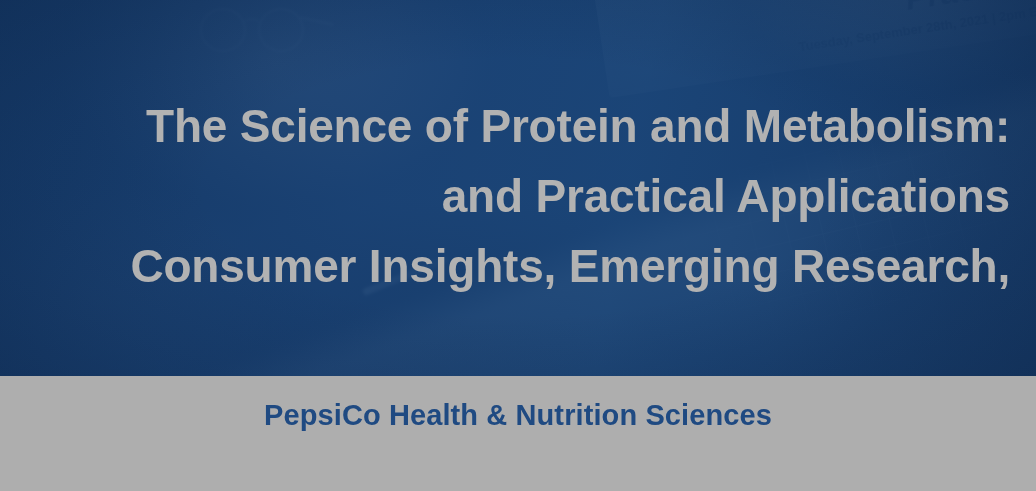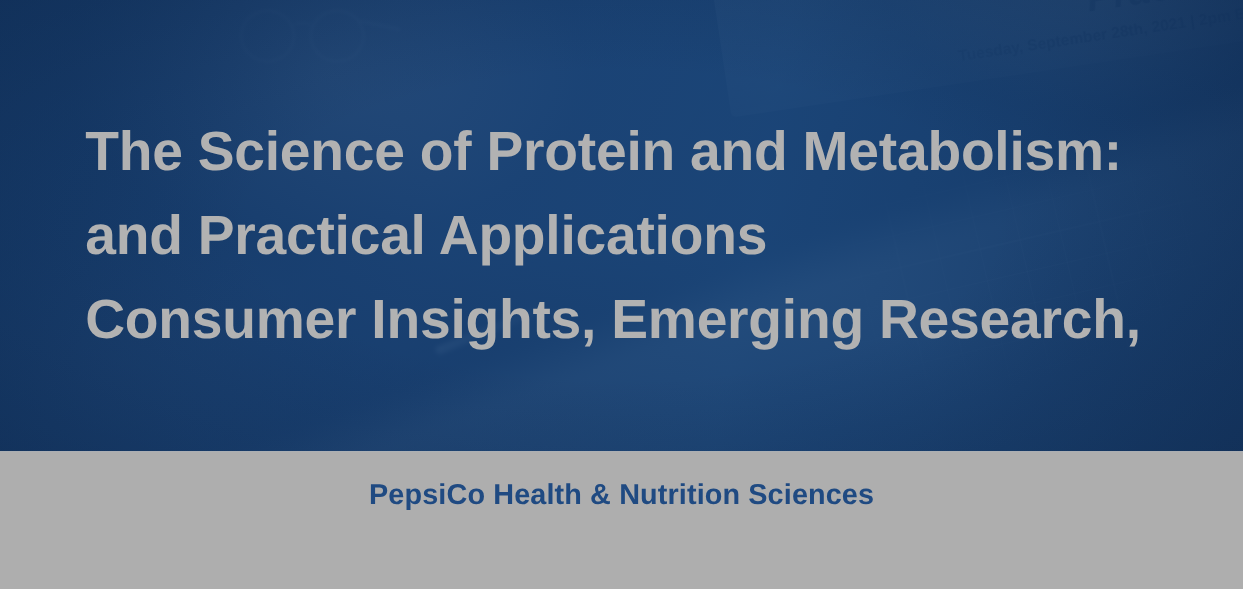--- a/index.html
+++ b/index.html
@@ -146,23 +146,22 @@
     position:absolute; inset:0;
     background:radial-gradient(ellipse 75% 85% at 50% 50%, rgba(10,30,60,0) 40%, rgba(10,30,60,.35) 100%);
   }
 
   
   .title-block {
     position:relative;
     z-index:5;
     width:100%;
     padding:0 26px;
-    text-align:left;
+    text-align:right;
     margin-top:16px;
-    margin-left:45px;
   }
   .title-line {
     display:block;
     font-size:46px;
     line-height:70px;
     font-weight:bold;
     color:#b2b2b2;
     letter-spacing:-0.2px;
     white-space:nowrap;
   }
@@ -171,21 +170,21 @@
   .footer-band {
     position:relative;
     width:100%;
     height:115px;
     background:#aeaeae;
   }
   .footer-text {
     position:absolute;
     top:23px; left:0; right:0;
     text-align:center;
-    font-size:24px;
+    font-size:29px;
     font-weight:bold;
     color:#1f4a82;
     letter-spacing:0.1px;
   }
 </style>
 </head>
 <body>
 
 <div class="slide">
 

